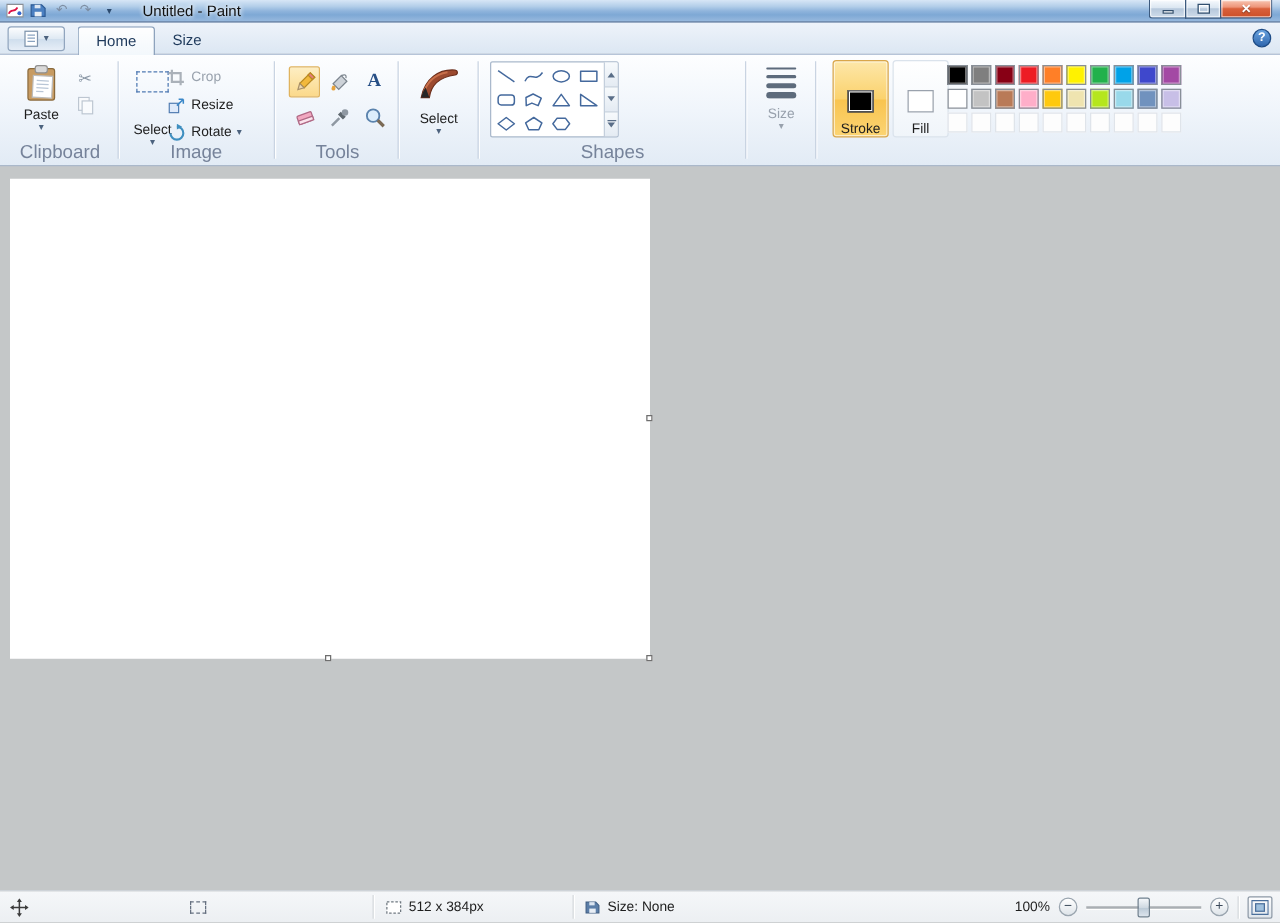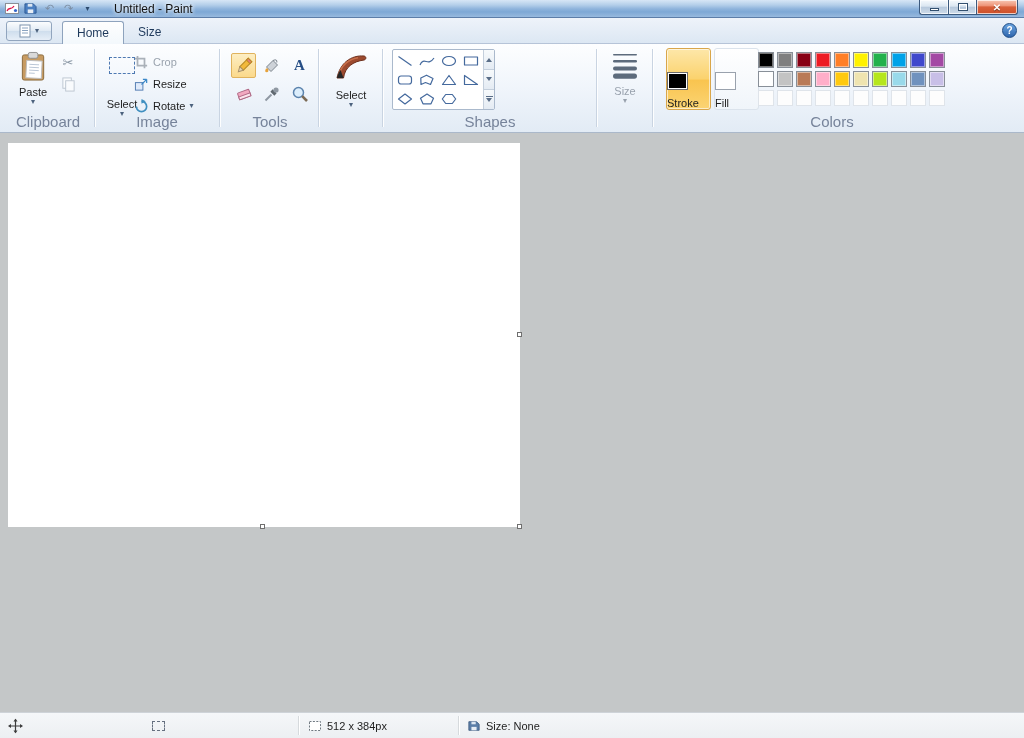--- a/index.html
+++ b/index.html
@@ -82,21 +82,21 @@
 .tri-more{position:relative;width:7px;height:7px}
 .tri-more::before{content:"";position:absolute;left:0;top:0;width:7px;height:1px;background:#5a6e88}
 .tri-more::after{content:"";position:absolute;left:0;top:2px;border:3.5px solid transparent;border-top:4px solid #5a6e88}
 .shape-opts{position:absolute;left:116px;top:7px}
 .opt{height:21px;display:flex;align-items:center;gap:5px;color:#8e98a4;white-space:nowrap}
 .opt-icon{width:11px;height:11px;flex:0 0 auto}
 .oi-fl{border:3px solid #b9c2cc;background:#e9edf2}
 .oi-lo{border:2px solid #b9c2cc;background:transparent}
 .oi-fo{background:#c3cbd4;border:1px solid #aeb7c1}
 
-.colorbtn{position:absolute;top:4px;width:45px;height:62px;display:flex;flex-direction:column;align-items:flex-start;
+.colorbtn{position:absolute;top:4px;width:45px;height:62px;display:flex;flex-direction:column;align-items:center;
   padding-top:23px;border-radius:3px}
 .colorbtn.selected{background:linear-gradient(180deg,#fde7a9 0%,#fbd26d 50%,#f9c44f 52%,#fbd473 100%);
   border:1px solid #d9a64a;box-shadow:inset 0 0 0 1px rgba(255,255,255,.6)}
 .colorbtn.plain{background:linear-gradient(180deg,#ffffff,#f0f5fa);border:1px solid #dbe3ec}
 .cswatch{width:21px;height:21px;border:1px solid #6b6b6b;box-shadow:inset 0 0 0 1px #fff}
 .clabel{margin-top:7px;font-size:11px;color:#1e1e1e}
 .palette{position:absolute;left:104px;top:8px;display:flex;flex-direction:column;gap:3px}
 .prow{display:flex;gap:3px}
 .swatch{width:16px;height:16px;border:1px solid #888f98;box-shadow:inset 0 0 0 1px rgba(255,255,255,.45)}
 .swatch.empty{background:#fdfdfd;border:1px solid #dfe4ea;box-shadow:none}
@@ -462,21 +462,20 @@
           <div class="swatch empty"></div>
           <div class="swatch empty"></div>
           <div class="swatch empty"></div>
           <div class="swatch empty"></div>
           <div class="swatch empty"></div>
           <div class="swatch empty"></div>
           <div class="swatch empty"></div>
           <div class="swatch empty"></div>
         </div>
     </div>
-    <div class="glabel">Colors</div>
   </div>
 </div>
 
 <div class="canvas-area">
   <div class="canvas"></div>
   <span class="handle h-right"></span>
   <span class="handle h-bottom"></span>
   <span class="handle h-corner"></span>
 </div>
 
@@ -502,13 +501,34 @@
   <span class="sb-sep" style="left:458px"></span>
   <span class="sb-item" style="left:468px">
     <svg width="12" height="12" viewBox="0 0 14 14">
       <path d="M1 2 h9 l3 3 v7 h-12 z" fill="#5b7ea8" stroke="#3f5e83"></path>
       <rect x="4" y="8" width="6" height="4" fill="#e8eef5"></rect>
       <rect x="4" y="2" width="5" height="3" fill="#dce6f2"></rect>
     </svg>
   </span>
   <span class="sb-item sb-text" style="left:486px">Size: None</span>
 
+  <div class="zoomarea">
+    <span class="sb-text">100%</span>
+    <span class="zoombtn">
+      <span>−</span>
+    </span>
+    <span class="slider">
+      <span class="track"></span>
+      <span class="tick"></span>
+      <span class="thumb"></span>
+    </span>
+    <span class="zoombtn">
+      <span>+</span>
+    </span>
+    <span class="zoom-sep"></span>
+    <span class="fitbtn">
+      <svg width="14" height="12" viewBox="0 0 14 12">
+        <rect x="0.5" y="0.5" width="13" height="11" fill="none" stroke="#4a6f9b"></rect>
+        <rect x="3.5" y="3" width="7" height="6" fill="#9fc0dd" stroke="#4a6f9b"></rect>
+      </svg>
+    </span>
+  </div>
 </div>
 
 </body></html>

